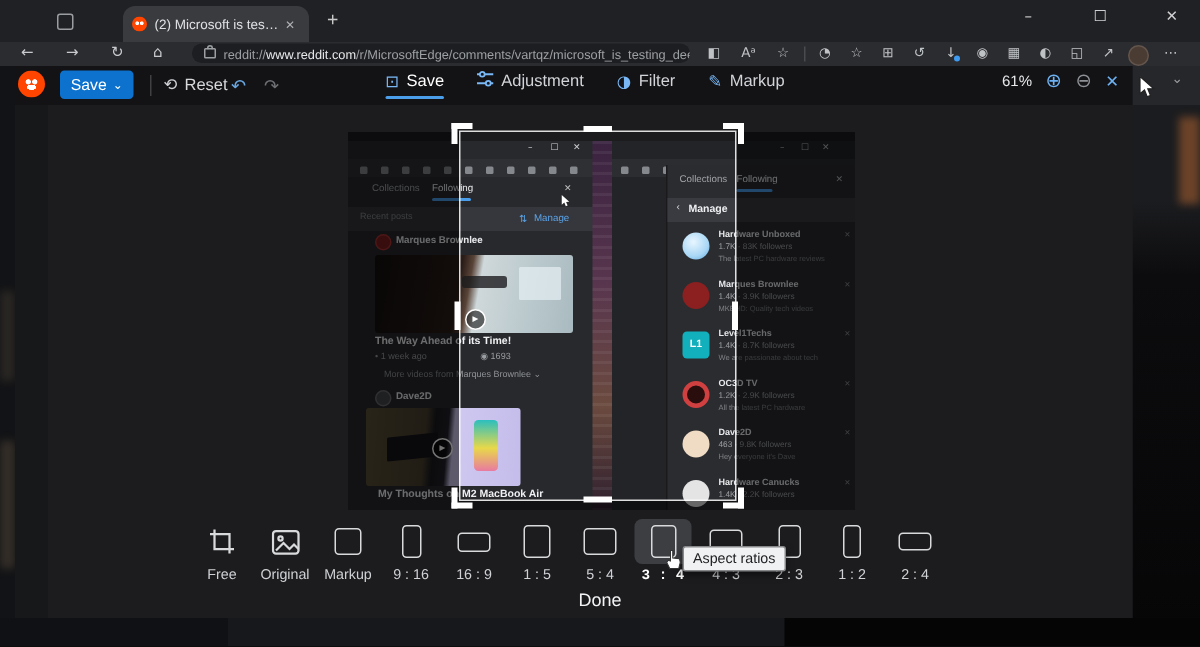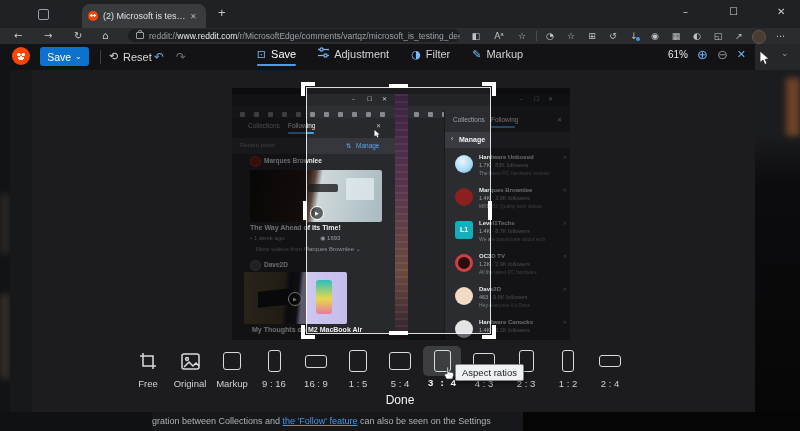--- a/index.html
+++ b/index.html
@@ -398,19 +398,16 @@
 
   <svg class="cursor-arrow" style="left:443px;top:366px;" width="12" height="14" viewBox="0 0 12 14">
     <path d="M4 1 L5.5 1 L5.5 6 L10 6.5 L10.5 9 L9.5 13 L3.5 13 L1.5 9 L2.5 7.5 L4 8 Z" fill="#fff" stroke="#333" stroke-width="0.7"></path>
   </svg>
   <div class="abs" id="tooltip">Aspect ratios</div>
 
   <div class="abs" id="done">Done</div>
 
   <div class="abs" id="pagestrip">
     <div class="abs" style="left:0;top:0;width:152px;height:19px;background:#101114;"></div>
-    <div id="pagetext">
-      <span>gration between Collections and </span><a>the 'Follow' feature</a><span> can also be seen on the Settings</span>
-    </div>
     <div class="abs" style="left:523px;top:0;width:277px;height:19px;background:#050506;"></div>
   </div>
 
 </div>
 
 </body></html>

